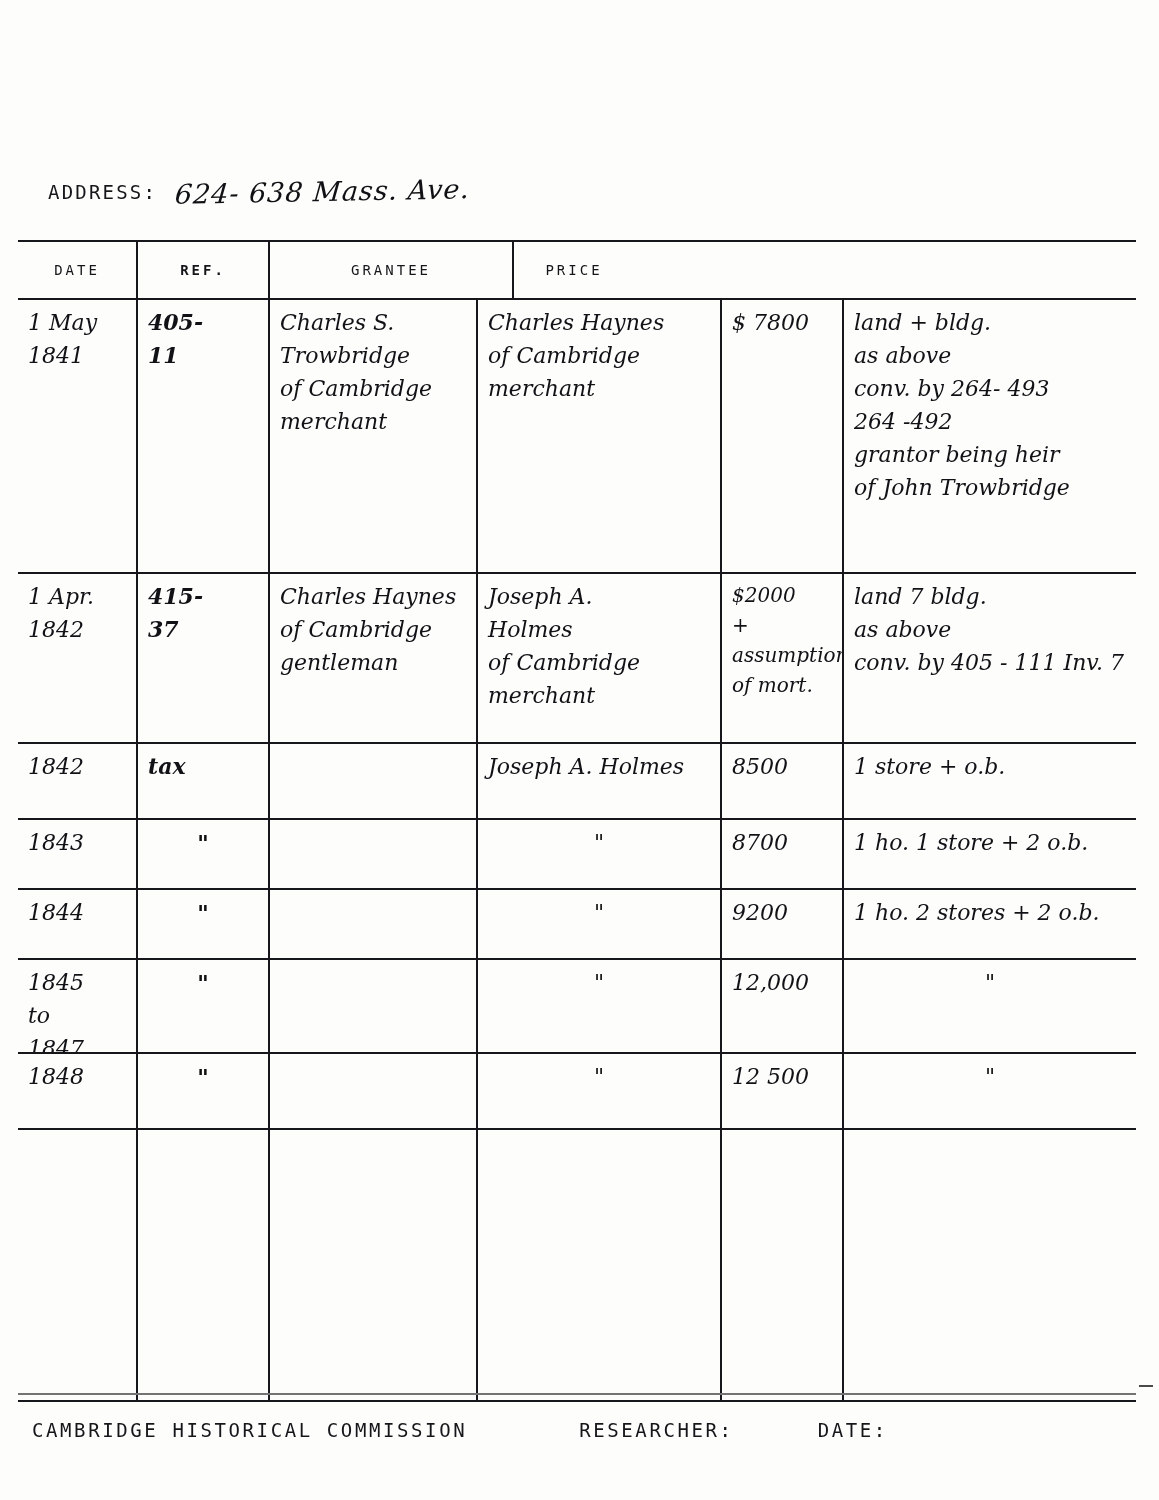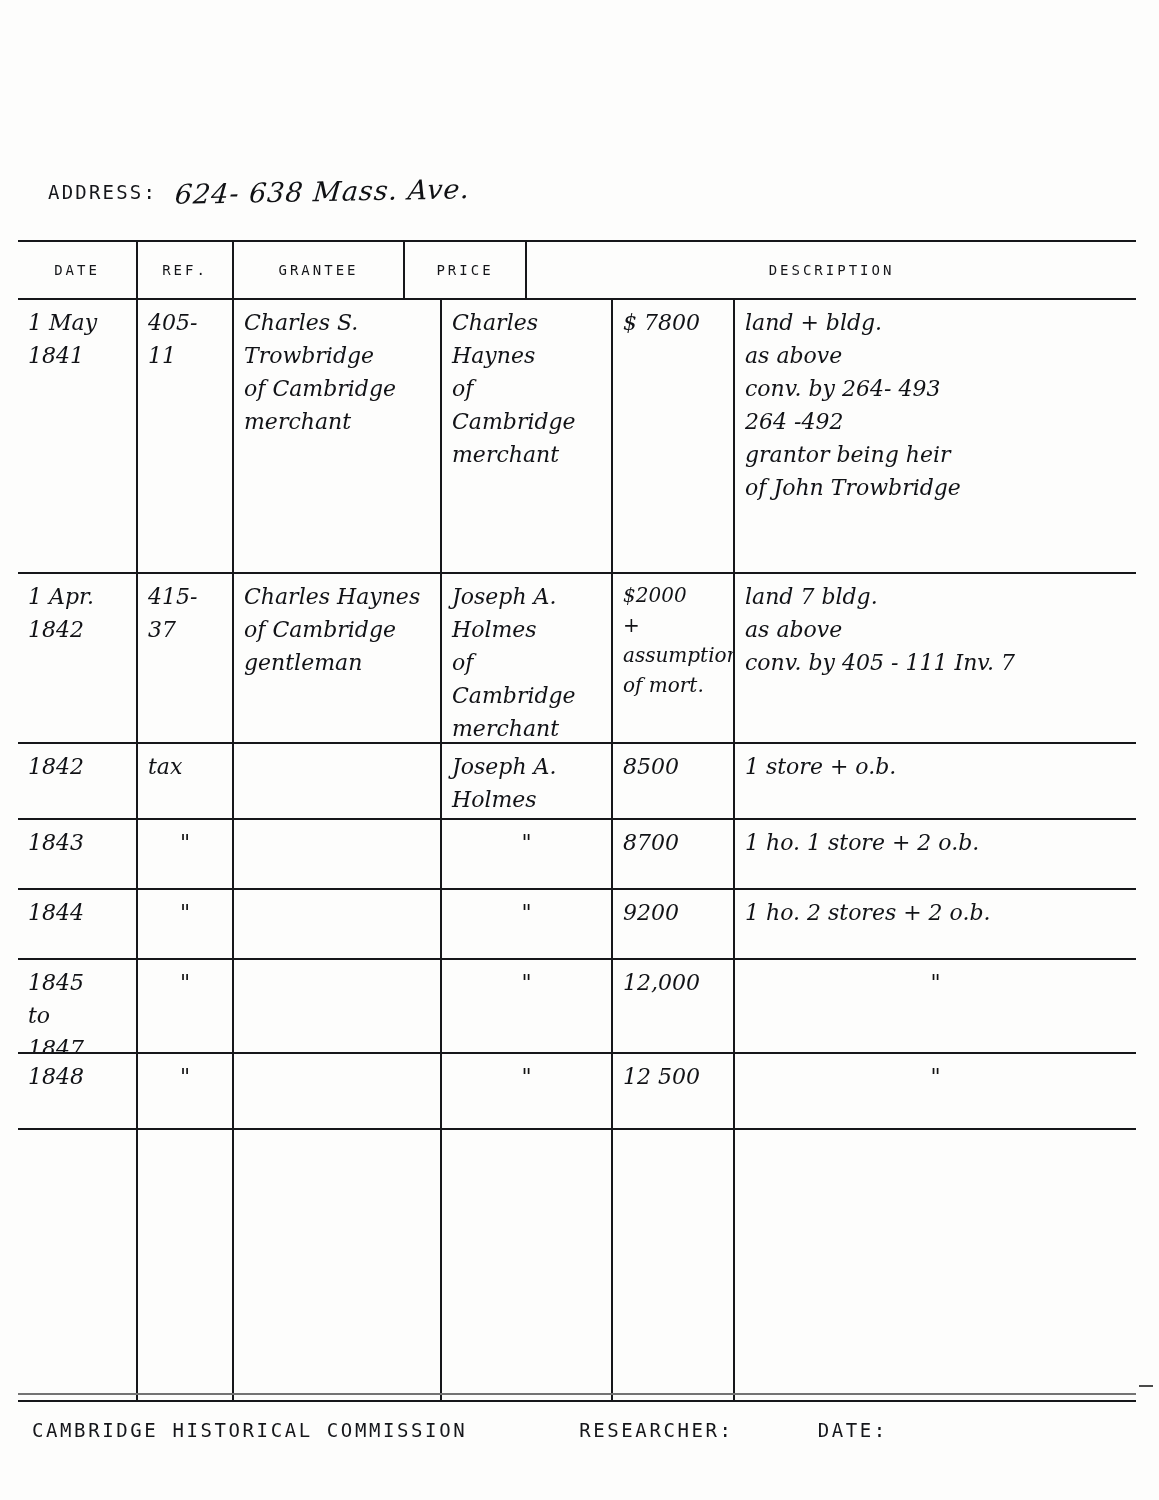--- a/index.html
+++ b/index.html
@@ -66,23 +66,23 @@
   .cell {
     position: relative;
     box-sizing: border-box;
     padding: 6px 10px;
     overflow: hidden;
   }
   
   .cell + .cell { border-left: 2px solid #16171a; }
 
   .c-date   { width: 118px; }
-  .c-ref    { width: 96px; }
+  .c-ref    { width: 132px; font-weight: bold; }
   .c-grantor{ width: 208px; }
-  .c-grantee{ width: 171px; }
+  .c-grantee{ width: 244px; }
   .c-price  { width: 122px; }
   .c-desc   { flex: 1; }
 
   .head .cell {
     font-family: "DejaVu Sans Mono", monospace;
     font-size: 14px;
     letter-spacing: 3px;
     display: flex;
     align-items: center;
     justify-content: center;
@@ -162,21 +162,20 @@
     <span class="address-value">624- 638  Mass. Ave.</span>
   </div>
 
   <div class="table">
 
     <div class="row head">
       <div class="cell c-date">DATE</div>
       <div class="cell c-ref">REF.</div>
       <div class="cell c-grantee">GRANTEE</div>
       <div class="cell c-price">PRICE</div>
-      <div class="cell c-desc">DESCRIPTION</div>
     </div>
 
     <div class="row body-row r1">
       <div class="cell c-date"><span class="hw m">1 May
 1841</span></div>
       <div class="cell c-ref"><span class="hw m">405-
   11</span></div>
       <div class="cell c-grantor"><span class="hw m">Charles S.
   Trowbridge
    of Cambridge

